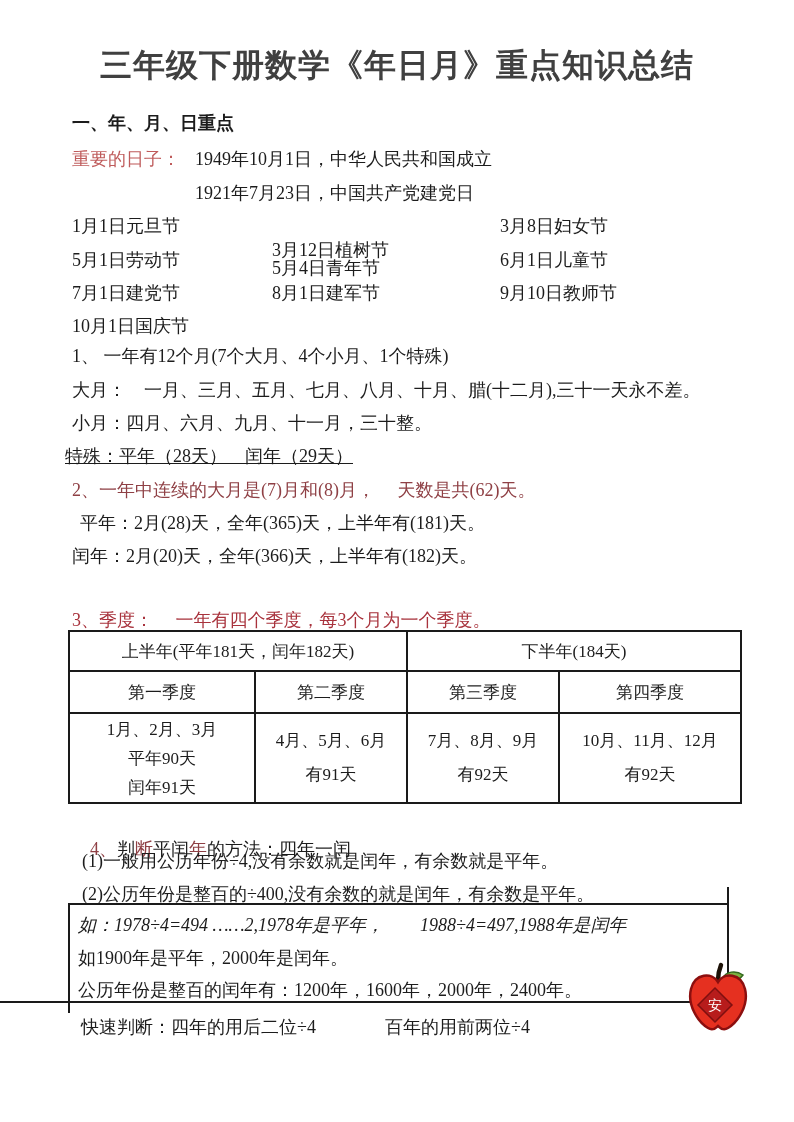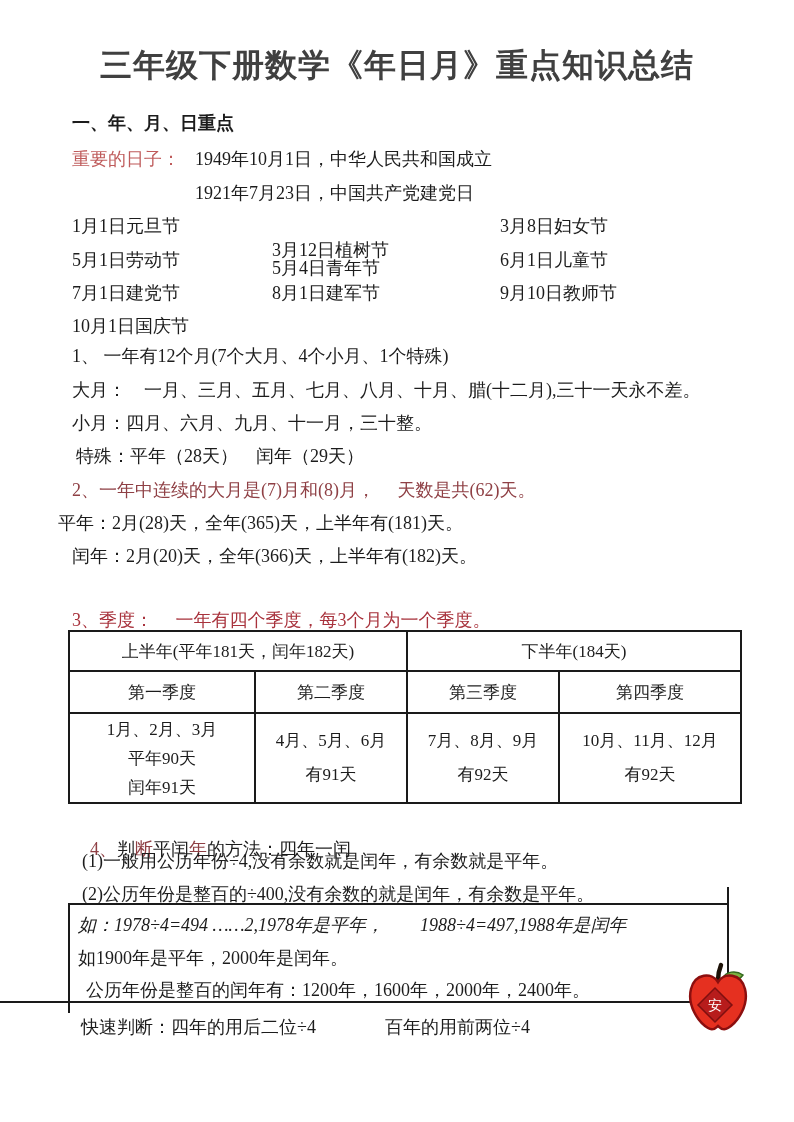--- a/index.html
+++ b/index.html
@@ -94,23 +94,23 @@
 
   <div class="line" style="left:72px;  top:282px;">7月1日建党节</div>
   <div class="line" style="left:272px; top:282px;">8月1日建军节</div>
   <div class="line" style="left:500px; top:282px;">9月10日教师节</div>
 
   <div class="line" style="left:72px;  top:315px;">10月1日国庆节</div>
 
   <div class="line" style="left:72px; top:345px;">1、 一年有12个月(7个大月、4个小月、1个特殊)</div>
   <div class="line" style="left:72px; top:379px;">大月：　一月、三月、五月、七月、八月、十月、腊(十二月),三十一天永不差。</div>
   <div class="line" style="left:72px; top:412px;">小月：四月、六月、九月、十一月，三十整。</div>
-  <div class="line" style="left:76px; top:445px;">特殊：平年（28天）　闰年（29天）</div>
+  <div class="line" style="left:65px; top:445px;text-decoration:underline;">特殊：平年（28天）　闰年（29天）</div>
   <div class="line maroon" style="left:72px; top:479px;">2、一年中连续的大月是(7)月和(8)月，　 天数是共(62)天。</div>
-  <div class="line" style="left:58px; top:512px;">平年：2月(28)天，全年(365)天，上半年有(181)天。</div>
+  <div class="line" style="left:80px; top:512px;">平年：2月(28)天，全年(365)天，上半年有(181)天。</div>
   <div class="line" style="left:72px; top:545px;">闰年：2月(20)天，全年(366)天，上半年有(182)天。</div>
   <div class="line accent-red" style="left:72px; top:609px;">3、季度：　 一年有四个季度，每3个月为一个季度。</div>
 
   <table class="quarter">
     <tbody>
         <tr class="hdr">
       <td colspan="2">上半年(平年181天，闰年182天)</td>
       <td colspan="2">下半年(184天)</td>
     </tr>
     <tr class="qtr">
@@ -148,21 +148,21 @@
   <div class="line" style="left:82px; top:850px;">(1)一般用公历年份÷4,没有余数就是闰年，有余数就是平年。</div>
   <div class="line" style="left:82px; top:883px;">(2)公历年份是整百的÷400,没有余数的就是闰年，有余数是平年。</div>
 
   <div class="box-line bl-top"></div>
   <div class="box-line bl-right"></div>
   <div class="box-line bl-bottom"></div>
   <div class="box-line bl-left"></div>
 
   <div class="line" style="left:78px; top:914px;font-style:italic;">如：1978÷4=494 ……2,1978年是平年，　　1988÷4=497,1988年是闰年</div>
   <div class="line" style="left:78px; top:947px;">如1900年是平年，2000年是闰年。</div>
-  <div class="line" style="left:78px; top:979px;margin-left:8px;">公历年份是整百的闰年有：1200年，1600年，2000年，2400年。</div>
+  <div class="line" style="left:78px; top:979px;">公历年份是整百的闰年有：1200年，1600年，2000年，2400年。</div>
 
   <div class="apple">
     <svg width="64" height="78" viewBox="0 0 64 78">
       <path d="M35 3 C33 8 32 12 32 18" stroke="#1d1208" stroke-width="4.5" fill="none" stroke-linecap="round"></path>
       <path d="M36 17 C40 9 50 8 57 13 C52 20 42 21 36 17 Z" fill="#7cb342" stroke="#33691e" stroke-width="1.5"></path>
       <path d="M32 20 C26 10 9 11 5 27 C1 43 12 60 22 66 C27 69 30 66 32 64 C34 66 37 69 42 66 C52 60 63 43 59 27 C55 11 38 10 32 20 Z" fill="#e53020" stroke="#8c0f0f" stroke-width="2.5"></path>
       <g transform="translate(29,43) rotate(-45)">
         <rect x="-12" y="-12" width="24" height="24" fill="#b71c1c" stroke="#7f0f0f" stroke-width="1.5"></rect>
       </g>
       <text x="29" y="48" text-anchor="middle" font-size="14" fill="#ffffff" font-family="Liberation Sans, DejaVu Sans, sans-serif">安</text>

